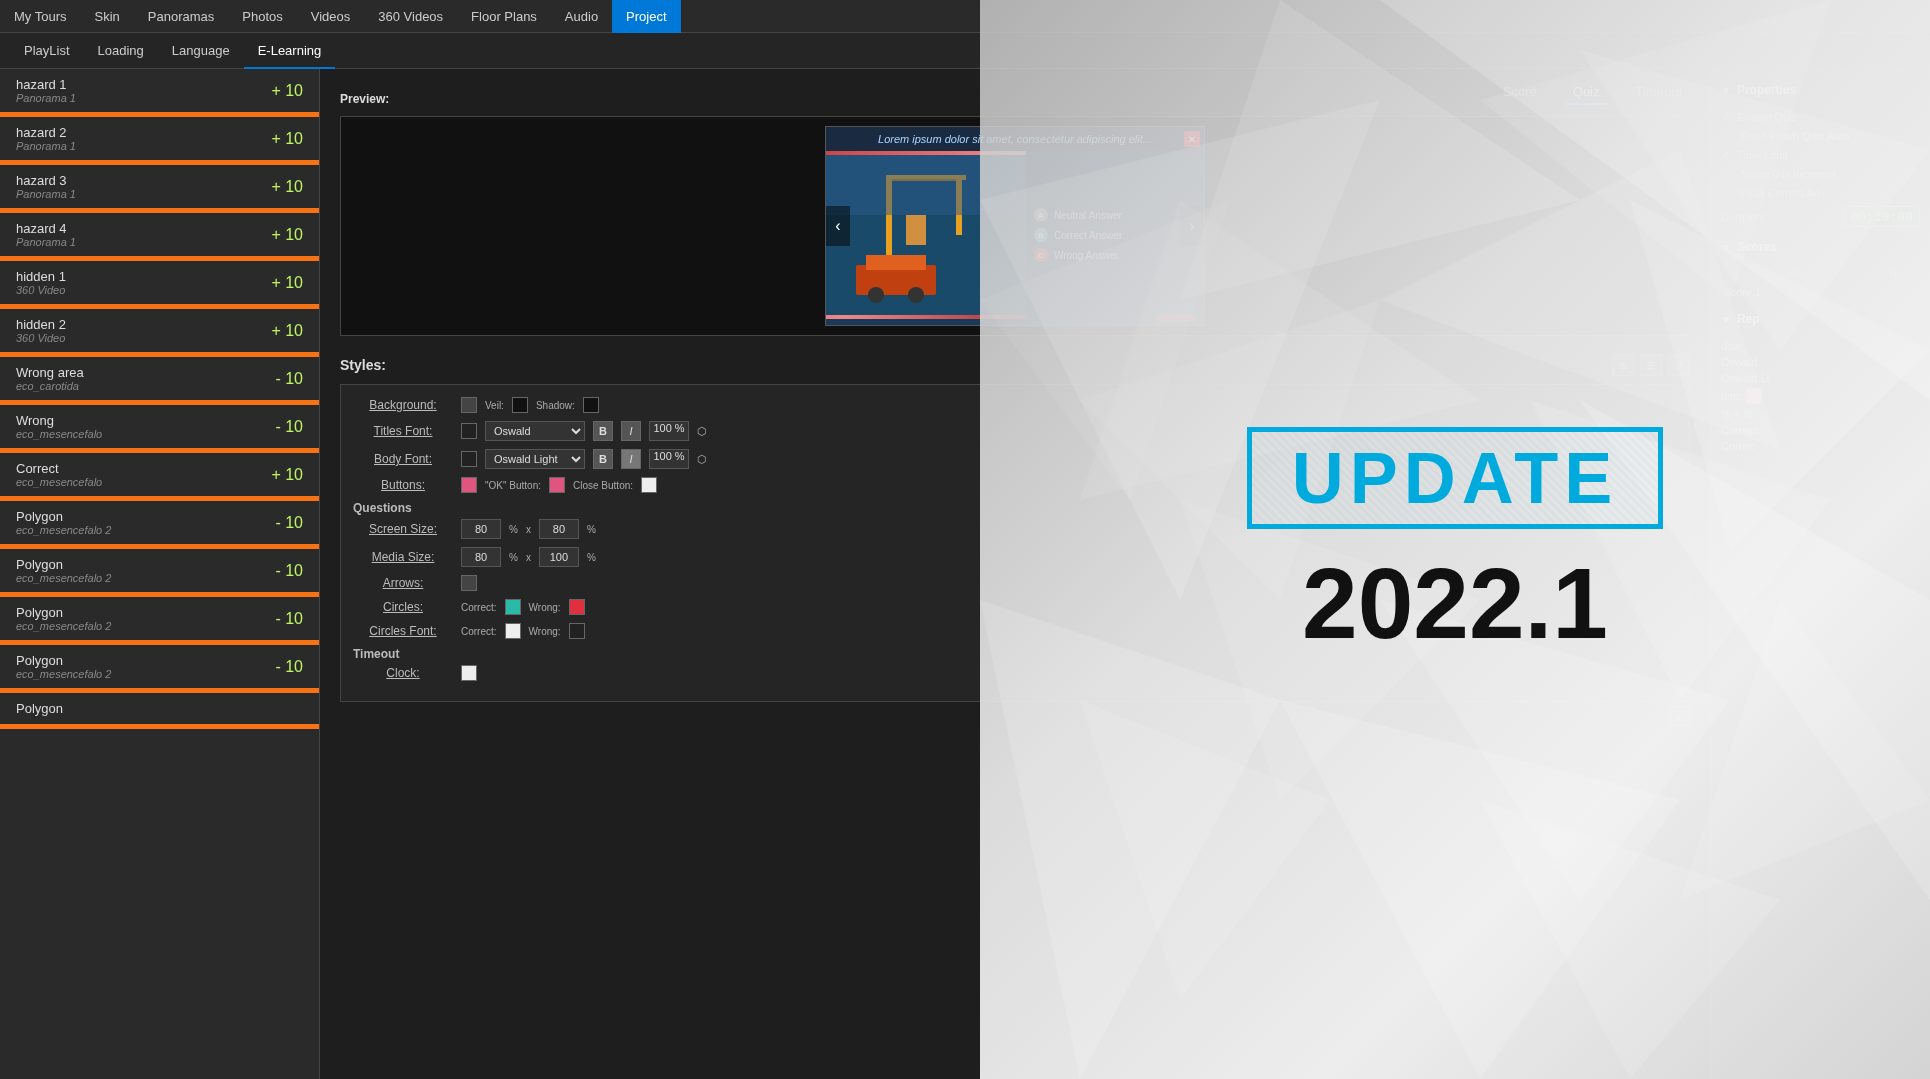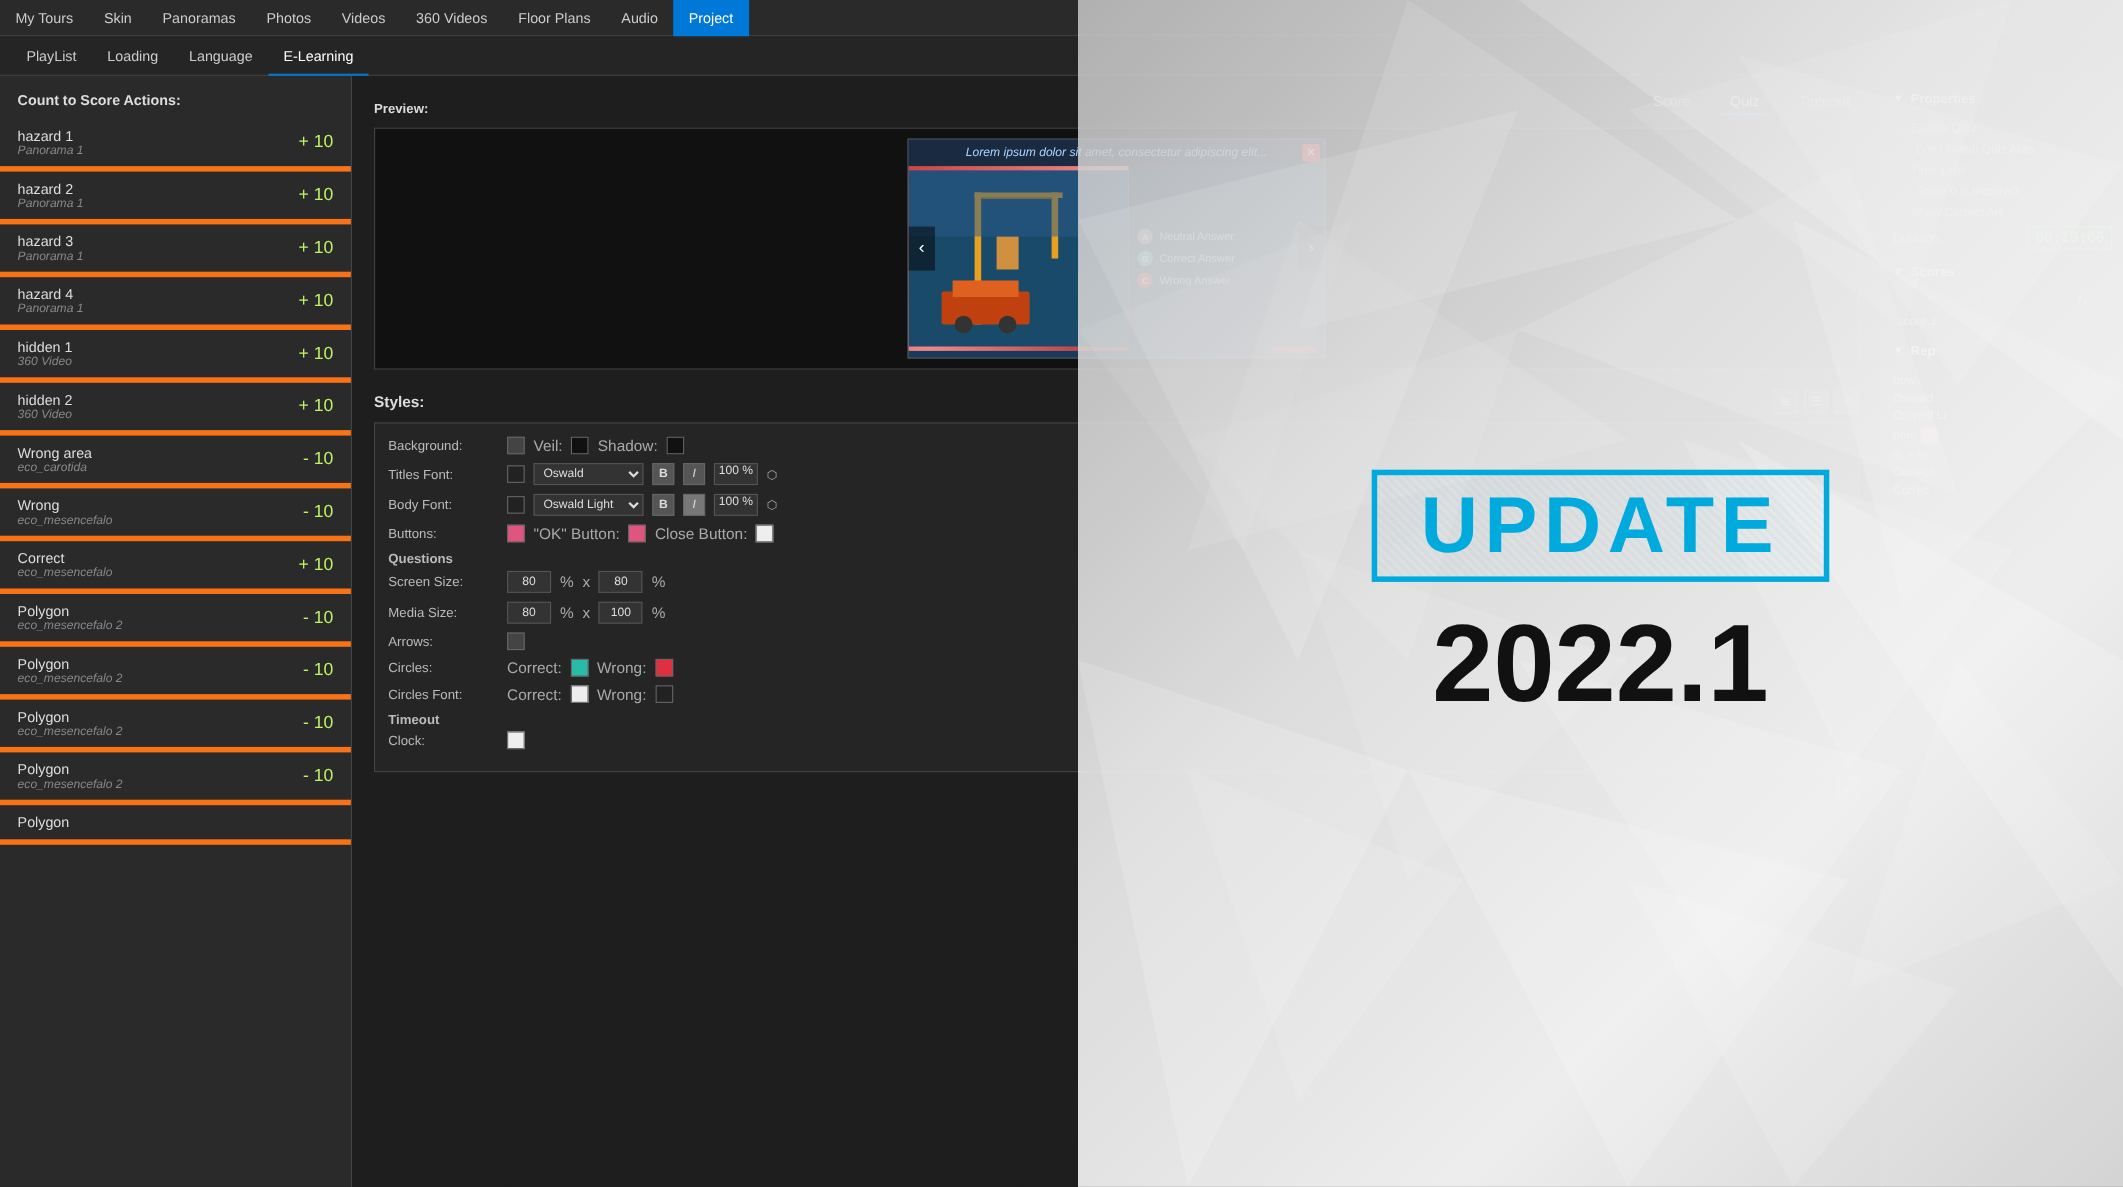--- a/index.html
+++ b/index.html
@@ -260,22 +260,23 @@
     .style-row {
       display: flex;
       align-items: center;
       margin-bottom: 8px;
       font-size: 12px;
       color: #bbb;
       gap: 8px;
     }
     .style-label {
       width: 100px;
-      text-align: left;
+      text-align: center;
       flex-shrink: 0;
+      text-decoration: underline;
     }
     .color-swatch {
       width: 16px;
       height: 16px;
       border: 1px solid #666;
       display: inline-block;
       cursor: pointer;
       flex-shrink: 0;
     }
     .font-select {
@@ -304,21 +305,21 @@
     .percent-input {
       background: #333;
       border: 1px solid #555;
       color: #ddd;
       font-size: 11px;
       width: 40px;
       height: 20px;
       text-align: center;
     }
     .inline-label {
-      font-size: 14px;
+      font-size: 10px;
       color: #aaa;
     }
 
     
     .right-panel {
       width: 220px;
       background: #2a2a2a;
       border-left: 1px solid #444;
       flex-shrink: 0;
       overflow-y: auto;
@@ -417,21 +418,20 @@
 <div class="sub-nav">
   <div class="sub-nav-item">PlayList</div>
   <div class="sub-nav-item">Loading</div>
   <div class="sub-nav-item">Language</div>
   <div class="sub-nav-item active">E-Learning</div>
 </div>
 
 <div class="main-layout">
 
   <div class="left-panel">
-    <div class="left-panel-title">Count to Score Actions:</div>
 
     <div class="score-item">
       <div class="score-item-left">
         <div class="name">hazard 1</div>
         <div class="sub">Panorama 1</div>
       </div>
       <div class="score-item-right">+ 10</div>
     </div>
     <div class="score-item">
       <div class="score-item-left">

